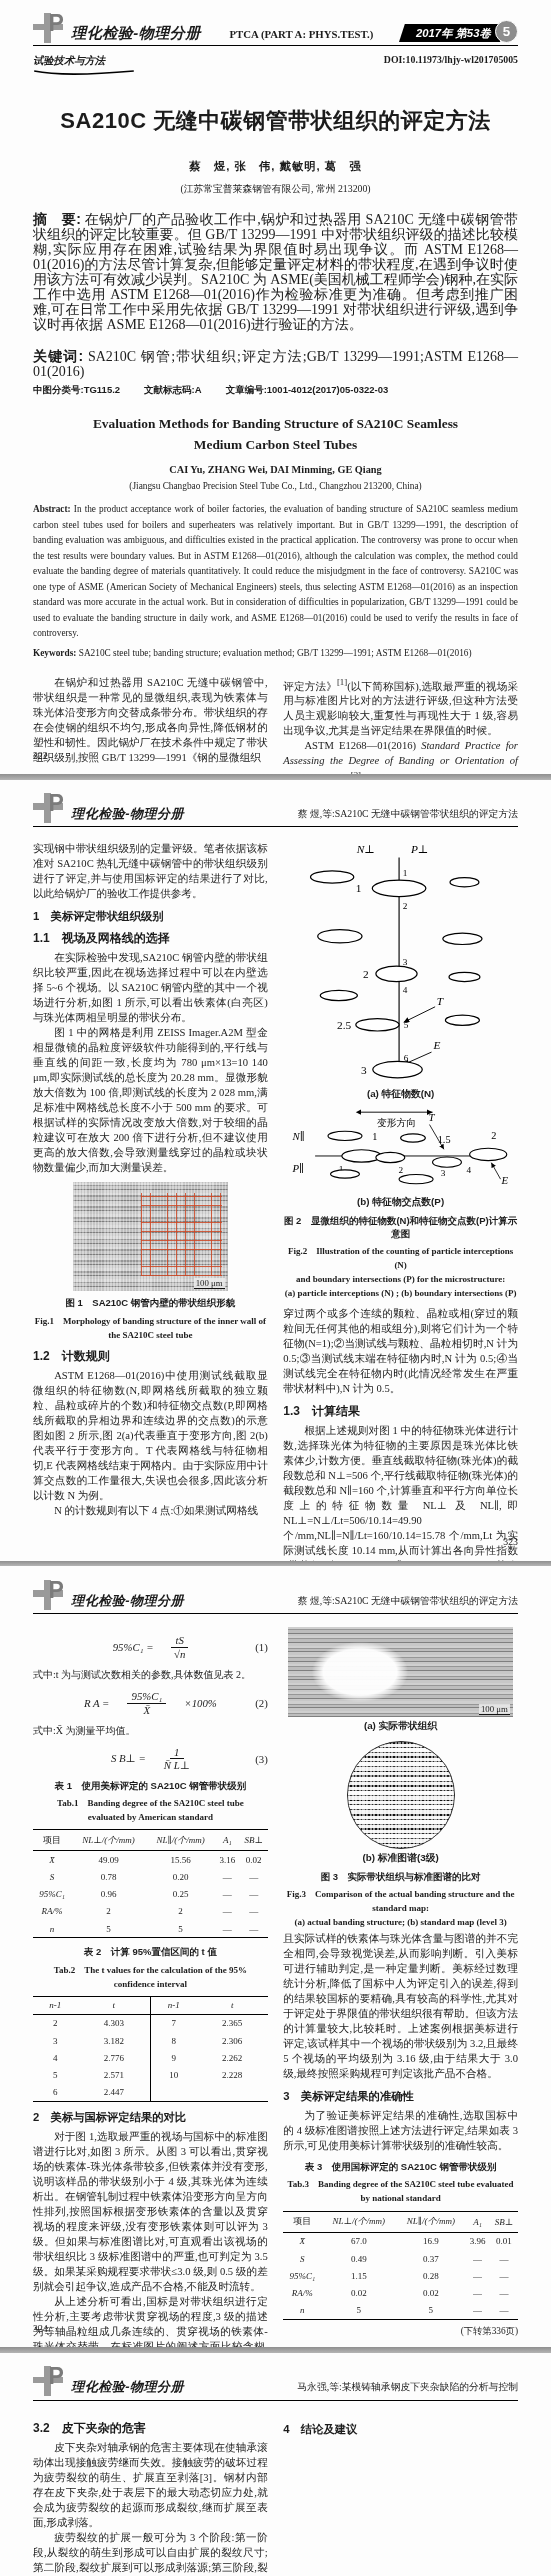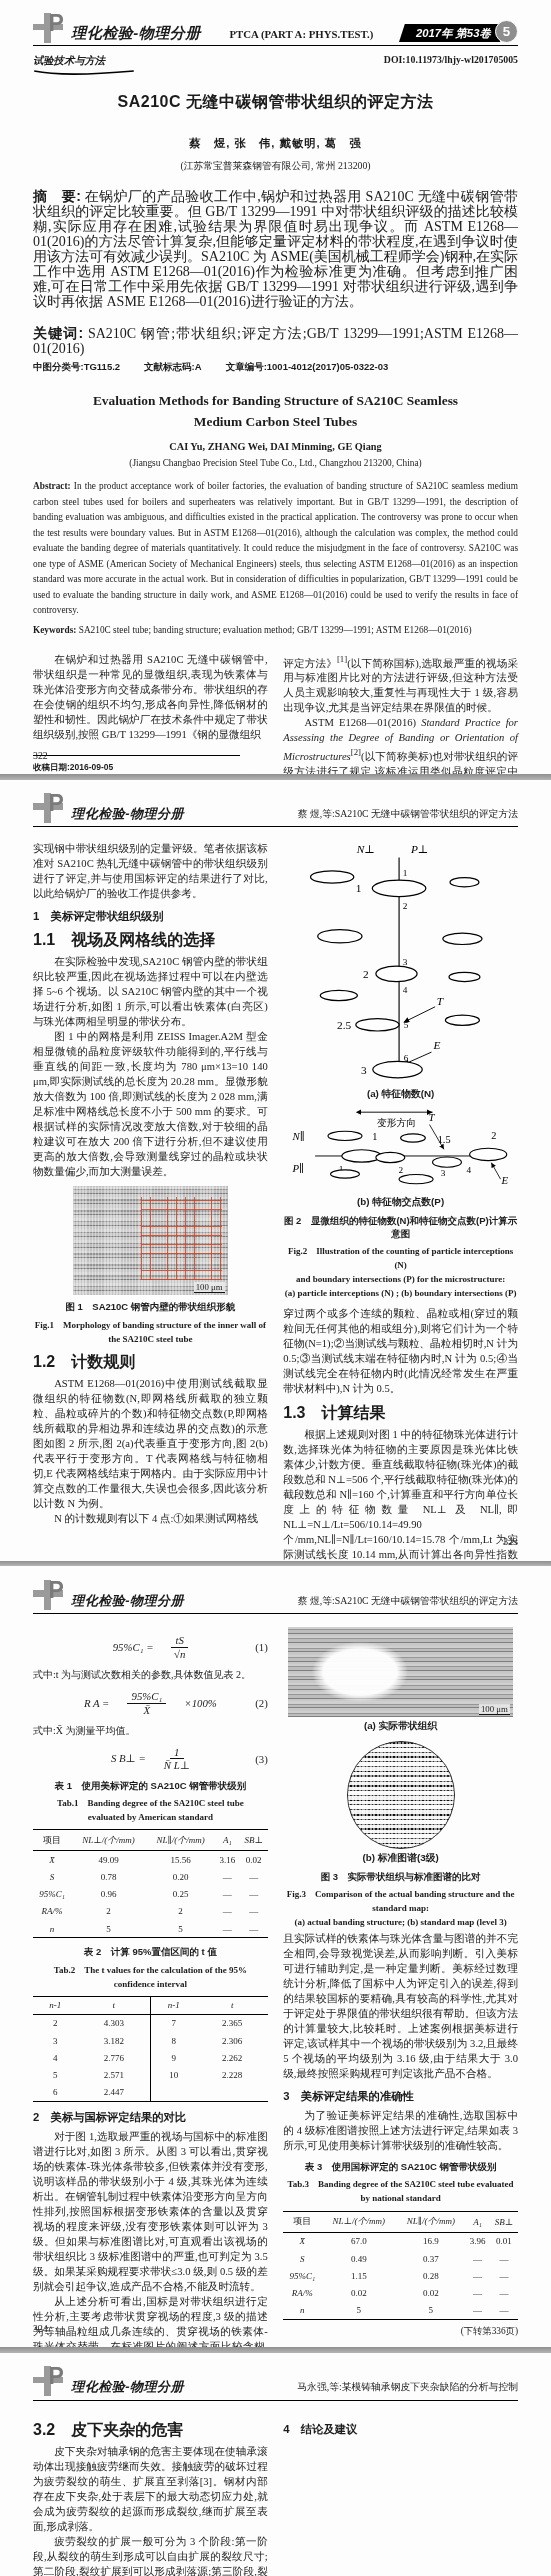--- a/index.html
+++ b/index.html
@@ -22,39 +22,39 @@
   .year-bar .bk{position:absolute;left:0;top:1px;width:101px;height:17.5px;background:#000;transform:skewX(-18deg);}
   .year-bar .yr{position:absolute;left:14px;top:3.1px;color:#fff;font-family:"Liberation Sans","DejaVu Sans",sans-serif;font-weight:bold;font-style:italic;font-size:11.3px;}
   .year-bar .issue-circle{position:absolute;right:0;top:-3.1px;width:23px;height:23px;border-radius:50%;background:#8d8d8d;border:1.5px solid #fff;color:#fff;font-family:"Liberation Sans","DejaVu Sans",sans-serif;font-weight:bold;font-size:13.4px;display:flex;align-items:center;justify-content:center;box-sizing:border-box;}
   .run-head{display:flex;align-items:flex-end;border-bottom:1.3px solid #000;padding-bottom:3.1px;}
   .run-right{flex:1;text-align:right;font-size:9.8px;padding-bottom:2.1px;}
   
   .colrow{display:flex;justify-content:space-between;align-items:flex-start;margin-top:7.2px;}
   .col-label{font-family:"Liberation Sans","DejaVu Sans",sans-serif;font-weight:bold;font-style:italic;font-size:10.3px;}
   .swoosh{display:block;margin-top:1px;}
   .doi{font-weight:bold;font-size:9.8px;}
-  .title-cn{margin-top:16px;text-align:center;font-family:"Liberation Sans","DejaVu Sans",sans-serif;font-weight:bold;font-size:16px;letter-spacing:0.5px;}
+  .title-cn{margin-top:30px;text-align:center;font-family:"Liberation Sans","DejaVu Sans",sans-serif;font-weight:bold;font-size:22px;letter-spacing:0.5px;}
   .authors{margin-top:23px;text-align:center;font-family:"Liberation Sans","DejaVu Sans",sans-serif;font-weight:bold;font-size:11.3px;letter-spacing:1px;}
   .affil{margin-top:9.3px;text-align:center;font-size:9.8px;}
   .abs-block{margin-top:15.5px;font-size:14px;line-height:15px;text-align:justify;}
   .abs-block .lbl{font-family:"Liberation Sans","DejaVu Sans",sans-serif;font-weight:bold;}
   .kv-row{margin-top:5.2px;font-size:9.5px;display:flex;gap:24px;align-items:center;}
   .kv-row .lbl{font-family:"Liberation Sans","DejaVu Sans",sans-serif;font-weight:bold;}
   .en-title{margin-top:17.5px;text-align:center;font-weight:bold;font-size:13.4px;line-height:20.6px;}
   .en-authors{margin-top:8.2px;text-align:center;font-weight:bold;font-size:10.3px;}
   .en-affil{margin-top:6.2px;text-align:center;font-size:9.3px;}
   .en-abs{margin-top:11.3px;font-size:9.3px;line-height:15.5px;text-align:justify;}
   .en-abs .lbl{font-weight:bold;}
   
   .twocol{display:flex;gap:15.5px;margin-top:13.4px;}
   .col{flex:1;min-width:0;}
   p.body{margin:0;font-size:10.6px;line-height:15px;text-align:justify;text-indent:2em;}
   p.body.noindent{text-indent:0;}
   .h-sec{font-family:"Liberation Sans","DejaVu Sans",sans-serif;font-weight:bold;font-size:11.3px;margin:8.2px 0 4.1px 0;}
-  .h-sub{font-family:"Liberation Sans","DejaVu Sans",sans-serif;font-weight:bold;font-size:16px;margin:6.2px 0 3.1px 0;}
+  .h-sub{font-family:"Liberation Sans","DejaVu Sans",sans-serif;font-weight:bold;font-size:12px;margin:6.2px 0 3.1px 0;}
   .footnote{margin-top:13.4px;border-top:1px solid #000;width:88%;padding-top:5.2px;font-size:8.5px;line-height:13.4px;}
   .footnote .fl{font-family:"Liberation Sans","DejaVu Sans",sans-serif;font-weight:bold;}
   .pageno{position:absolute;bottom:13.4px;font-size:9.8px;}
   .pageno.left{left:33px;} .pageno.right{right:33px;}
   
   .fig{margin:7.2px auto 0 auto;}
   .micro1{position:relative;width:155px;height:109px;margin:5.2px auto 0 auto;
     background:repeating-linear-gradient(180deg,#d9d9d9 0 2.6px,#9d9d9d 2.6px 4.1px,#c8c8c8 4.1px 6.7px,#848484 6.7px 7.7px,#cfcfcf 7.7px 10.8px);
     box-shadow:0 0 0 0.5px #bbb inset;}
   .micro1 .noise{position:absolute;inset:0;background:repeating-linear-gradient(90deg,rgba(255,255,255,.25) 0 1.5px,rgba(0,0,0,.05) 1.5px 3.1px);}

